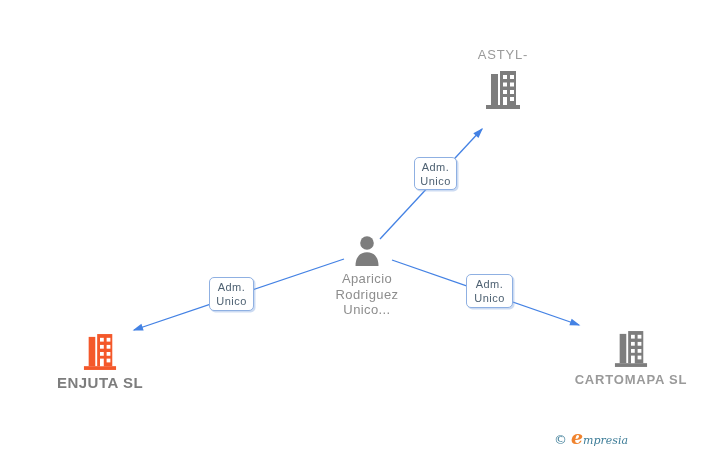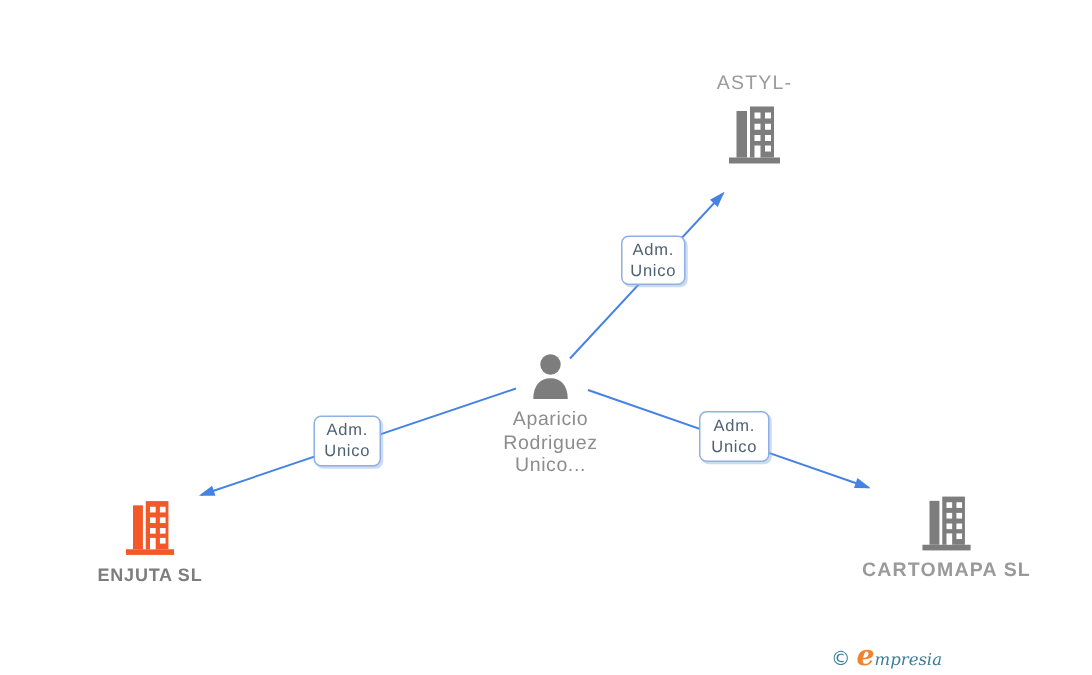--- a/index.html
+++ b/index.html
@@ -19,21 +19,21 @@
     position: absolute;
     display: flex; flex-direction: column; align-items: center;
     width: 140px; text-align: center;
   }
   .co-label {
     color: var(--label_gray, #9a9a9a);
     font-size: 13px; line-height: 19px; letter-spacing: 0.8px;
   }
   .co-label.below { margin-top: 4px; line-height: 16px; }
   .co-label.bold {
-    font-weight: bold; font-size: 12px;
+    font-weight: bold; font-size: 15px;
     color: var(--label_dark, #7d7d7d); letter-spacing: 0.5px;
   }
   .co-label.above { margin-bottom: 6px; }
   .building-gray rect.body { fill: var(--node_gray, #7d7d7d); }
   .building-orange rect.body { fill: var(--node_orange, #f4582a); }
   .building rect.win { fill: var(--background, #ffffff); }
   .person-glyph { fill: var(--node_gray, #7d7d7d); }
   .person-label {
     margin-top: 5px;
     color: var(--person_label, #8d8d8d);

